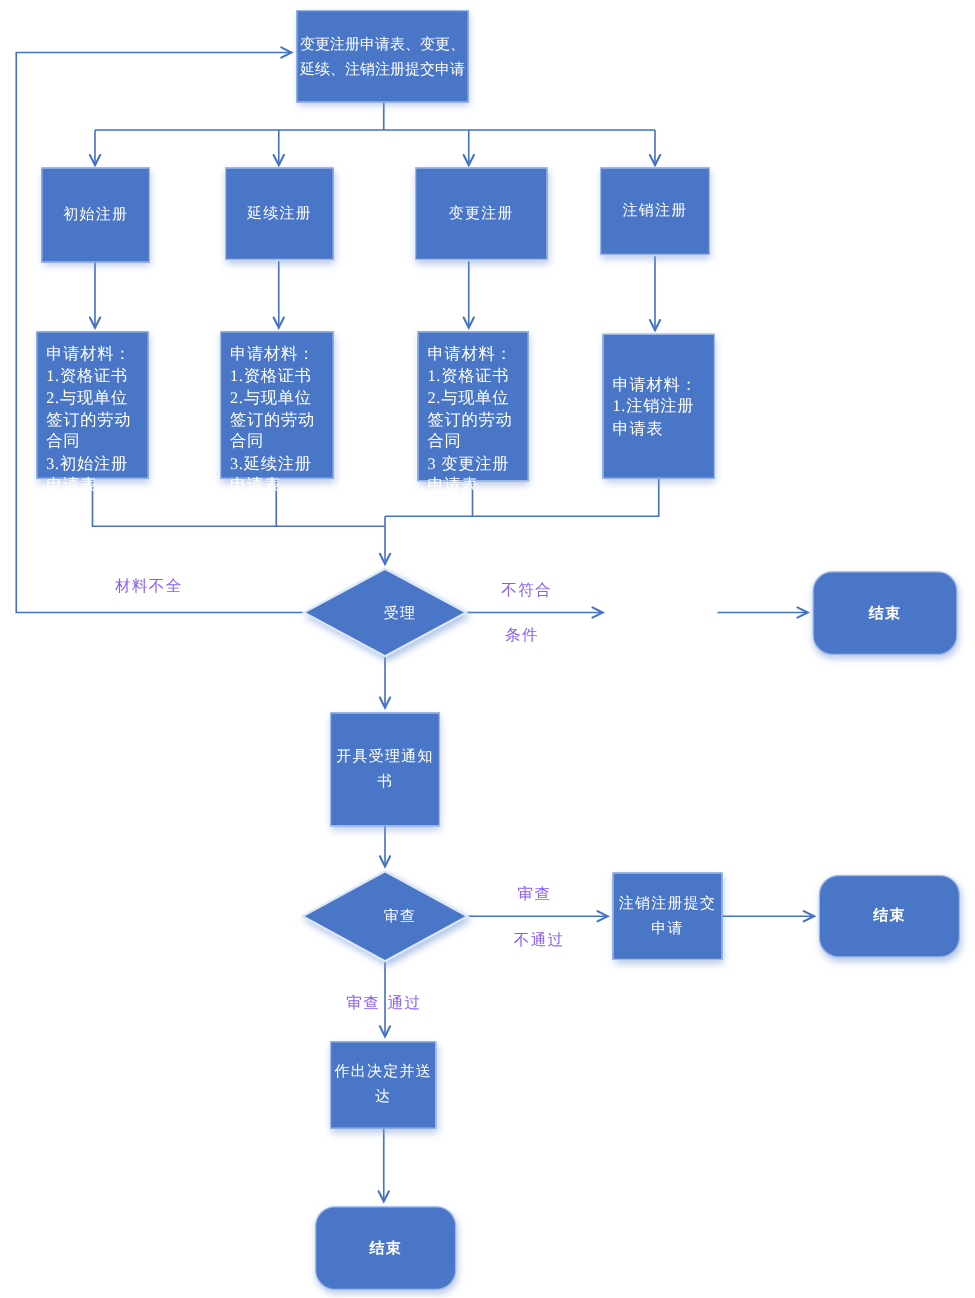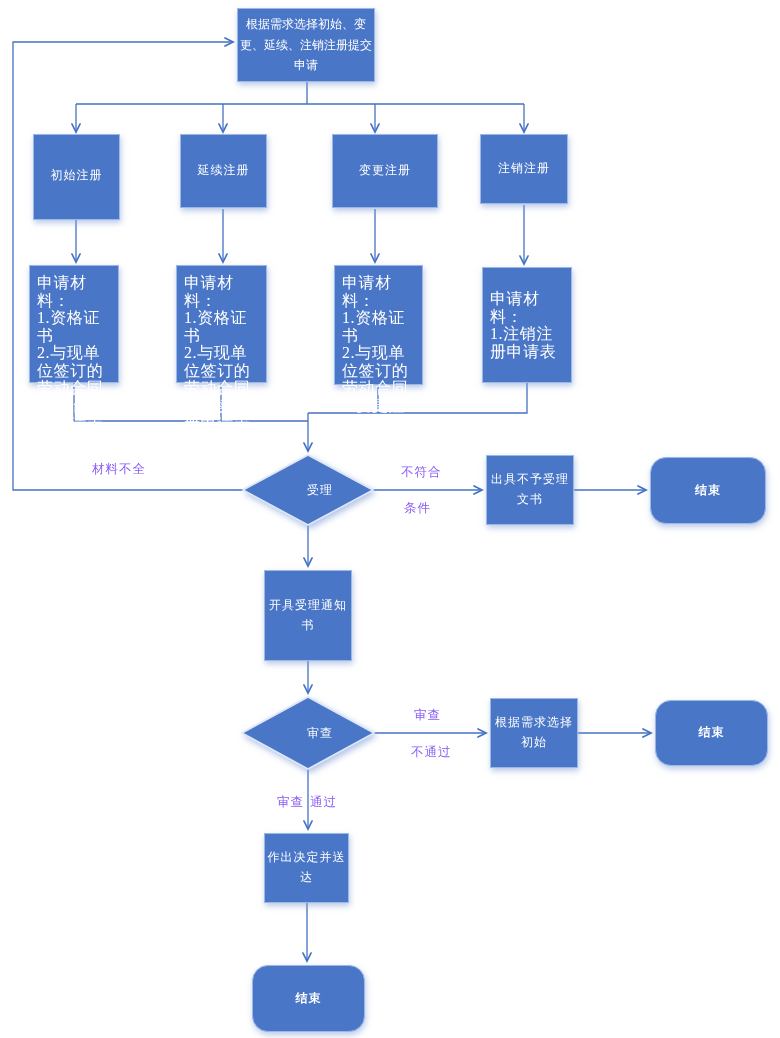--- a/index.html
+++ b/index.html
@@ -34,21 +34,21 @@
     align-items: center;
     justify-content: center;
     text-align: center;
     line-height: 1.65;
     padding: 2px;
   }
   .start-node { letter-spacing: 0; line-height: 1.7; padding: 0 2px; font-size: 12px; }
   .rounded { border-radius: 16px; font-weight: bold; }
   .mat {
     padding: 8px 7px;
-    font-size: 16px;
+    font-size: 13px;
     line-height: 17.5px;
     letter-spacing: 0.6px;
     text-align: left;
   }
   .mat.center-v {
     display: flex;
     flex-direction: column;
     justify-content: center;
   }
   .diamond-label {
@@ -106,24 +106,24 @@
     <path class="edge" d="M578,733 H650" marker-end="url(#arr)"></path>
 
     <path class="edge" d="M308,769 V828" marker-end="url(#arr)"></path>
     <path class="edge" d="M307,903 V960" marker-end="url(#arr)"></path>
 
     <polygon class="diamond" points="308,455 373,490 308,525 243,490"></polygon>
     <polygon class="diamond" points="308,697 374,733 308,769 242,733"></polygon>
   </svg>
 
   <div class="node proc start-node" style="left:237px; top:8px; width:138px; height:74px;">
-    <span>根据需求选择初始、变更、延续、注销注册提交申请</span>
+    <span>变更注册申请表、变更、延续、注销注册提交申请</span>
   </div>
 
-  <div class="node proc" style="left:33px; top:134px; width:87px; height:86px;font-family:Liberation Mono, monospace;">
+  <div class="node proc" style="left:33px; top:134px; width:87px; height:76px;">
     <span>初始注册</span>
   </div>
   <div class="node proc" style="left:180px; top:134px; width:87px; height:74px;">
     <span>延续注册</span>
   </div>
   <div class="node proc" style="left:332px; top:134px; width:106px; height:74px;">
     <span>变更注册</span>
   </div>
   <div class="node proc" style="left:480px; top:134px; width:88px; height:70px;">
     <span>注销注册</span>
@@ -148,33 +148,30 @@
     <div>3 变更注册申请表</div>
   </div>
   <div class="node mat center-v" style="left:482px; top:267px; width:90px; height:116px;">
     <div>申请材料：</div>
     <div>1.注销注册申请表</div>
   </div>
 
   <div class="diamond-label" style="left:283px; top:482px;">受理</div>
   <div class="diamond-label" style="left:283px; top:725px;">审查</div>
 
-  <div class="node proc" style="left:486px; top:455px; width:88px; height:70px;">
-    <span>出具不予受理文书</span>
-  </div>
   <div class="node proc rounded" style="left:650px; top:457px; width:116px; height:67px;">
     <span>结束</span>
   </div>
 
   <div class="node proc" style="left:264px; top:570px; width:88px; height:91px;">
     <span>开具受理通知书</span>
   </div>
 
   <div class="node proc" style="left:490px; top:698px; width:88px; height:70px;">
-    <span>根据需求选择初始</span>
+    <span>注销注册提交申请</span>
   </div>
   <div class="node proc rounded" style="left:655px; top:700px; width:113px; height:66px;">
     <span>结束</span>
   </div>
 
   <div class="node proc" style="left:264px; top:833px; width:85px; height:70px;">
     <span>作出决定并送达</span>
   </div>
   <div class="node proc rounded" style="left:252px; top:965px; width:113px; height:67px;">
     <span>结束</span>

